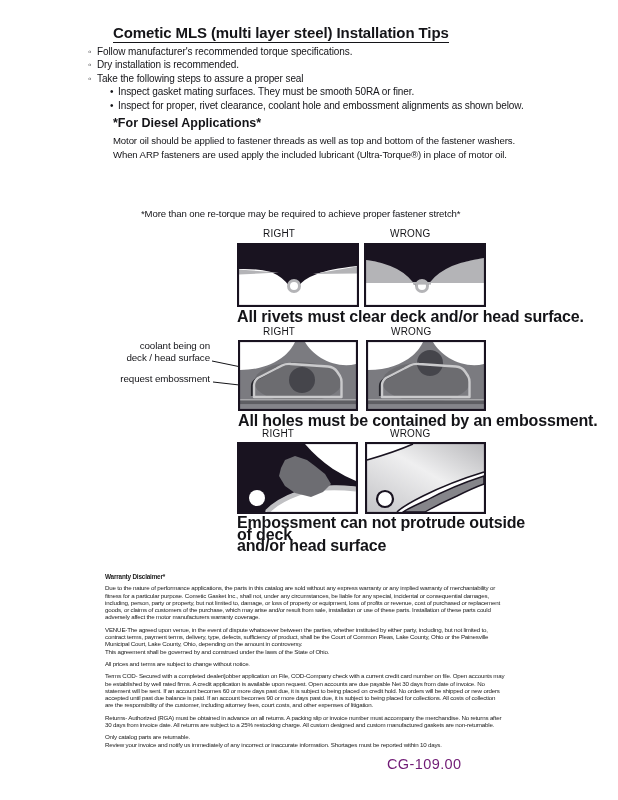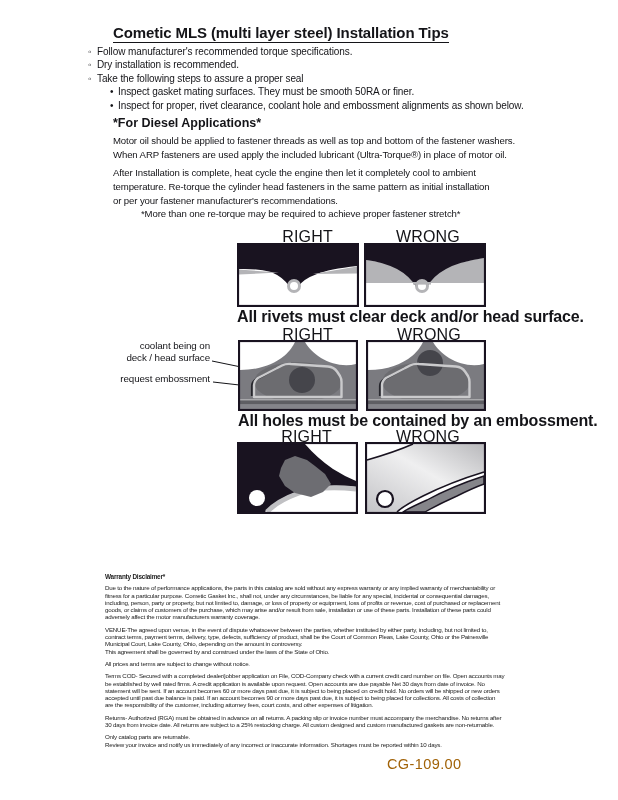--- a/index.html
+++ b/index.html
@@ -15,28 +15,28 @@
   .bullets{left:88px;top:45px;font-size:10px;line-height:13.4px;letter-spacing:-0.1px;}
   .b-row{display:flex;}
   .b-marker{width:9px;flex:0 0 9px;}
   .sub{margin-left:22px;}
   .sub .b-marker{width:8px;flex:0 0 8px;}
   .diesel-h{left:113px;top:116px;font-size:12.5px;font-weight:bold;}
   .para{left:113px;width:470px;font-size:9.6px;line-height:13.8px;letter-spacing:-0.12px;white-space:pre-line;}
   .p1{top:134px;}
   .p2{top:166px;}
   .p3{top:207px;margin-left:28px;}
-  .fig-label{width:70px;text-align:right;font-size:16px;letter-spacing:0.2px;}
+  .fig-label{width:70px;text-align:left;font-size:10px;letter-spacing:0.2px;}
   .caption{font-size:16px;font-weight:bold;letter-spacing:-0.15px;white-space:pre-line;line-height:11.5px;}
   .ann{font-size:9.8px;text-align:right;letter-spacing:-0.1px;line-height:11.6px;}
   .figsvg{display:block;}
   .disc{left:105px;top:573px;width:470px;font-size:6.2px;line-height:7.3px;letter-spacing:-0.2px;color:#222;}
   .disc h4{margin:0 0 4px 0;font-size:6.4px;}
   .disc p{margin:0 0 5px 0;white-space:pre-line;}
-  .cg{left:387px;top:756px;font-size:14.5px;letter-spacing:0.4px;color:#a16207;}
+  .cg{left:387px;top:756px;font-size:14.5px;letter-spacing:0.4px;color:#701a75;}
   
   .f-white{fill:#ffffff;}
   .f-black{fill:var(--fig-black);}
   .f-graylt{fill:var(--gray-light);}
   .f-deck{fill:var(--gray-deck);}
   .f-hole{fill:var(--gray-hole);}
   .f-blob{fill:var(--blob);}
   .f-band{fill:var(--band-dark);}
   .box-border{fill:none;stroke:var(--fig-black);stroke-width:2.2;}
   .loop{fill:none;stroke:var(--emboss-line);stroke-width:2.4;stroke-linejoin:round;}
@@ -70,23 +70,20 @@
     </div>
     <div class="b-row sub">
       <span class="b-marker">•</span>
       <span>Inspect for proper, rivet clearance, coolant hole and embossment alignments as shown below.</span>
     </div>
   </div>
 
   <div class="abs para p1">Motor oil should be applied to fastener threads as well as top and bottom of the fastener washers.
 When ARP fasteners are used apply the included lubricant (Ultra-Torque®) in place of motor oil.</div>
   <div class="abs diesel-h">*For Diesel Applications*</div>
-  <div class="abs para p2">After Installation is complete, heat cycle the engine then let it completely cool to ambient
-temperature. Re-torque the cylinder head fasteners in the same pattern as initial installation
-or per your fastener manufacturer's recommendations.</div>
   <div class="abs para p3">*More than one re-torque may be required to achieve proper fastener stretch*</div>
 
   <div class="abs fig-label" style="left:263px;top:228px;">RIGHT</div>
   <div class="abs fig-label" style="left:390px;top:228px;">WRONG</div>
 
   <svg class="abs figsvg" style="left:237px;top:243px;" width="122" height="64" viewBox="0 0 122 64">
     <rect x="1" y="1" width="120" height="62" class="f-white"></rect>
     <path class="f-black" d="M2,2 H120 V23 Q92,26 80,31 Q66,36 61,44 Q57,51 52,43 Q46,34 34,29 Q20,25.5 2,26 Z"></path>
     <path class="f-graylt" d="M2,26.5 L42,29.5 L2,31.5 Z"></path>
     <path class="f-graylt" d="M120,23.5 L76,31 L120,30.5 Z"></path>
@@ -171,20 +168,22 @@
     </defs>
     <rect x="1" y="1" width="119" height="70" class="f-white"></rect>
     <path fill="url(#bandgrad)" d="M2,18 Q30,10 48,2 L119,2 L119,30 Q86,40 58,54 Q38,64 32,70 L2,70 Z"></path>
     <path class="edge" d="M2,18 Q30,10 48,2"></path>
     <path class="edge" d="M119,30 Q86,40 58,54 Q38,64 32,70"></path>
     <path class="f-band" stroke="#191320" stroke-width="1.4" d="M119,34 Q88,44 62,58 Q44,66 38,70 L60,70 Q74,62 92,54 Q108,46 119,42 Z"></path>
     <circle cx="20" cy="57" r="8" class="f-white" stroke="#191320" stroke-width="2.2"></circle>
     <rect x="1" y="1" width="119" height="70" class="box-border"></rect>
   </svg>
 
+  <div class="abs caption" style="left:237px;top:517px;width:300px;">Embossment can not protrude outside of deck
+and/or head surface</div>
 
   <div class="abs disc">
     <h4>Warranty Disclaimer*</h4>
     <p>Due to the nature of performance applications, the parts in this catalog are sold without any express warranty or any implied warranty of merchantability or
 fitness for a particular purpose.  Cometic Gasket Inc., shall not, under any circumstances, be liable for any special, incidental or consequential damages,
 including, person, party or property, but not limited to, damage, or loss of property or equipment, loss of profits or revenue, cost of purchased or replacement
 goods, or claims of customers of the purchase, which may arise and/or result from sale, installation or use of these parts.  Installation of these parts could
 adversely affect the motor manufacturers warranty coverage.</p>
     <p>VENUE-The agreed upon venue, in the event of dispute whatsoever between the parties, whether instituted by either party, including, but not limited to,
 contract terms, payment terms, delivery, type, defects, sufficiency of product, shall be the Court of Common Pleas, Lake County, Ohio or the Painesville

